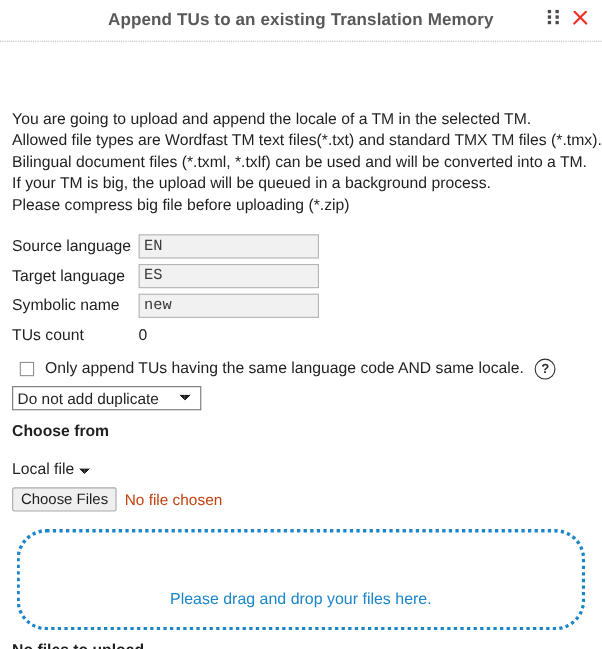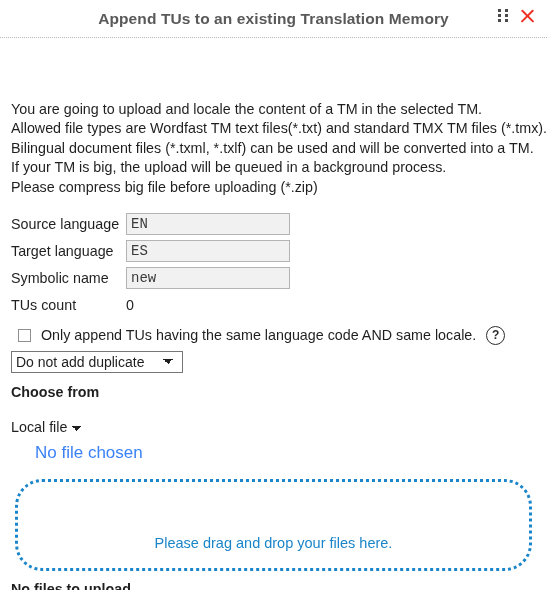--- a/index.html
+++ b/index.html
@@ -226,23 +226,23 @@
     font-size: 13.6px;
     color: #1f1f1f;
     background: #efefef;
     border: 1px solid #a9a9a9;
     border-radius: 2px;
     padding: 1px 7px 2px 7px;
     cursor: pointer;
     line-height: 17px;
   }
   .no-file-text {
-    font-size: 17px;
-    color: #3b82f6;
-    margin-left: 24px;
+    font-size: 14px;
+    color: #c2410c;
+    margin-left: 7px;
   }
 
   
   .dropzone {
     margin: 16px 4px 0 4px;
     height: 92px;
     border: 3px dotted #1a85c8;
     border-radius: 27px;
     display: flex;
     align-items: center;
@@ -279,21 +279,21 @@
     </div>
     <div class="close-x"></div>
   </div>
 </div>
 <div class="divider"></div>
 
 <div class="content">
 
   
   <div class="intro">
-    <div>You are going to upload and locale the content of a TM in the selected TM.</div>
+    <div>You are going to upload and append the locale of a TM in the selected TM.</div>
     <div>Allowed file types are Wordfast TM text files(*.txt) and standard TMX TM files (*.tmx).</div>
     <div>Bilingual document files (*.txml, *.txlf) can be used and will be converted into a TM.</div>
     <div>If your TM is big, the upload will be queued in a background process.</div>
     <div>Please compress big file before uploading (*.zip)</div>
   </div>
 
   
   <div class="form">
 
     <div class="form-row">
@@ -333,20 +333,21 @@
   
   <div class="section-heading">Choose from</div>
 
   <div>
     <select class="source-select">
       <option>Local file</option>
     </select>
   </div>
 
   <div class="file-row">
+    <button class="choose-files-btn">Choose Files</button>
     <span class="no-file-text">No file chosen</span>
   </div>
 
   
   <div class="dropzone">
     <span class="dropzone-text">Please drag and drop your files here.</span>
   </div>
 
   
   <div class="upload-status">No files to upload</div>

